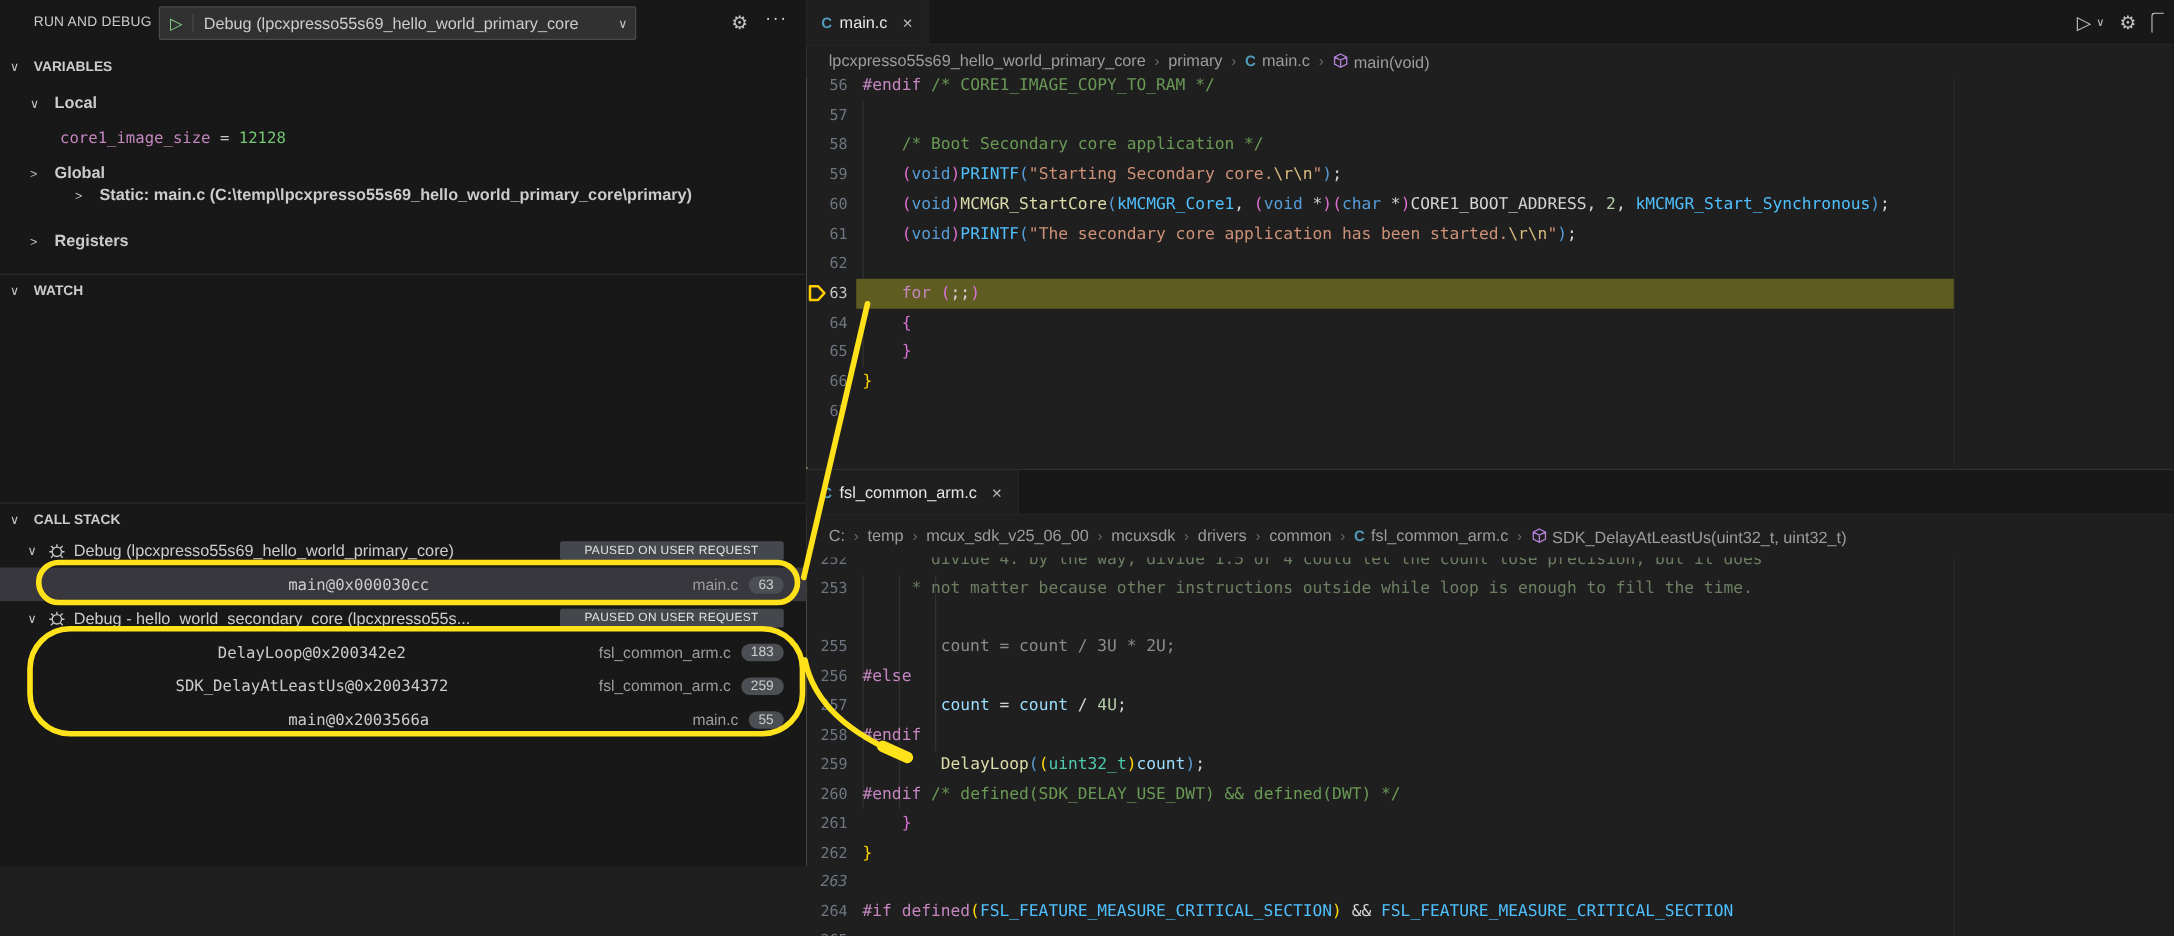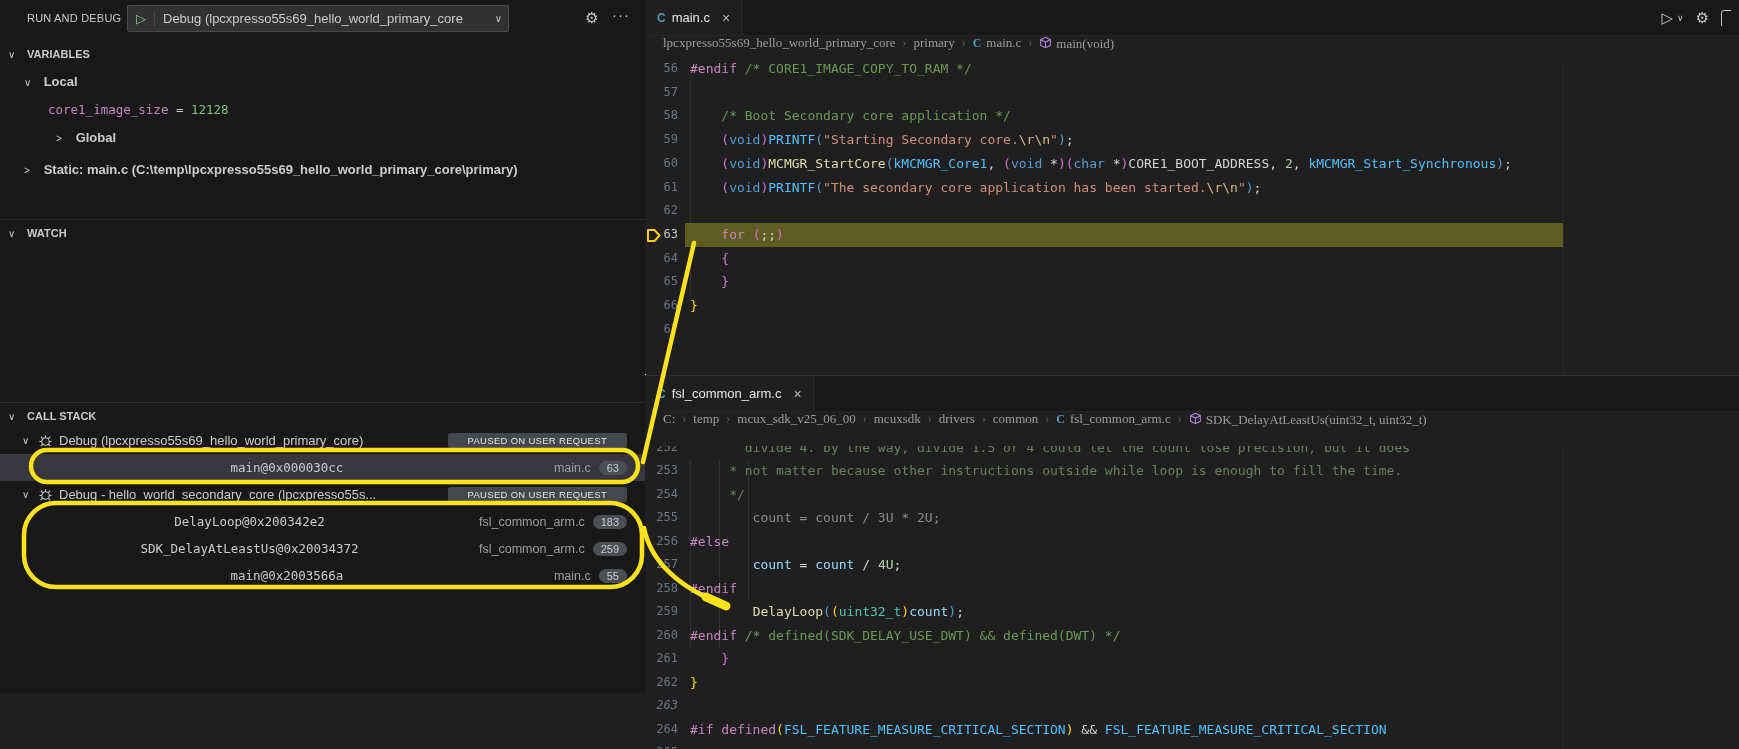--- a/index.html
+++ b/index.html
@@ -44,22 +44,22 @@
   .tab{position:absolute;left:0;top:0;height:35px;background:#1f1f1f;display:flex;align-items:center;
        padding:0 12px;border-right:1px solid #252525;cursor:pointer;}
   .tab .cicon{color:#519aba;font-weight:700;font-size:12px;margin-right:6px;font-family:"Liberation Sans",sans-serif;}
   .tab .tlbl{font-size:13px;color:#e7e7e7;white-space:nowrap;}
   .tab .tclose{margin-left:12px;color:#b9b9b9;font-size:14px;cursor:pointer;}
   .ed-actions{position:absolute;right:8px;top:0;height:35px;display:flex;align-items:center;gap:12px;z-index:7;color:#c5c5c5;}
   .ed-actions .act{font-size:15px;cursor:pointer;}
   .ed-actions .small{font-size:9px;margin-left:-8px;}
   .ed-actions .clipped{width:10px;height:16px;overflow:hidden;}
   .ed-actions .clipped span{display:block;width:16px;height:16px;border:1.5px solid #c5c5c5;border-radius:3px;}
-  .breadcrumb{position:absolute;left:0;width:100%;background:#1f1f1f;display:flex;
-      padding-left:18px;font-size:13px;color:#9d9d9d;z-index:5;white-space:nowrap;box-sizing:border-box;font-family:Liberation Serif, serif;}
+  .breadcrumb{position:absolute;left:0;width:100%;background:#1f1f1f;display:flex;align-items:center;
+      padding-left:18px;font-size:13px;color:#9d9d9d;z-index:5;white-space:nowrap;box-sizing:border-box;}
   #eg0 .breadcrumb{top:35px;height:27px;}
   #eg1 .breadcrumb{top:35px;height:35px;}
   .breadcrumb .bsep{color:#6a6a6a;margin:0 7px;font-size:12px;}
   .breadcrumb .bitem{cursor:pointer;}
   .breadcrumb .cicon{color:#519aba;font-weight:700;font-size:12px;margin-right:5px;}
   .breadcrumb .symicon{display:inline-block;margin-right:4px;transform:translateY(1px);}
   
   .code-area{position:absolute;left:0;top:0;width:100%;height:100%;}
   .cl{position:absolute;left:0;width:100%;font-family:"DejaVu Sans Mono",monospace;font-size:13px;}
   #eg0 .cl{height:23.7px;line-height:23.7px;}
@@ -102,27 +102,31 @@
     </div>
     <div class="sb-row" style="top:68px;">
       <span class="tw">∨</span>
       <span class="glbl">Local</span>
     </div>
     <div class="var-line" style="top:96px;">
       <span class="vname">core1_image_size</span>
       <span class="veq"> <span>=</span> </span>
       <span class="vval">12128</span>
     </div>
-    <div class="sb-row" style="top:124px;margin-left:32px;">
+    <div class="sb-row" style="top:124px;">
       <span class="tw">&gt;</span>
       <span class="glbl">Global</span>
     </div>
-    <div class="sb-row" style="top:156px;">
+    <div class="sb-row" style="top:142px;padding-left:36px;">
       <span class="tw">&gt;</span>
       <span class="glbl">Static: main.c (C:\temp\lpcxpresso55s69_hello_world_primary_core\primary)</span>
+    </div>
+    <div class="sb-row" style="top:179px;">
+      <span class="tw">&gt;</span>
+      <span class="glbl">Registers</span>
     </div>
 
     <div class="divider" style="top:219px;"></div>
     <div class="sec-head" style="top:221px;">
       <span class="tw">∨</span>
       <span>WATCH</span>
     </div>
 
     <div class="divider" style="top:402px;"></div>
     <div class="sec-head" style="top:404px;">
@@ -262,24 +266,20 @@
       <div class="guide" style="left:74px;top:84px;height:187px;"></div>
       <div class="guide" style="left:103px;top:84px;height:141px;"></div>
       <div class="ruler" style="top:70px;"></div>
     <div class="cl" style="top: 59.5px;">
           <span class="ln">252</span>
           <span class="lc"><span class="tk-cmd">       divide 4. by the way, divide 1.5 or 4 could let the count lose precision, but it does</span></span>
         </div>
         <div class="cl" style="top: 83px;">
           <span class="ln">253</span>
           <span class="lc"><span class="tk-cmd">     * not matter because other instructions outside while loop is enough to fill the time.</span></span>
-        </div>
-        <div class="cl" style="top: 106.5px;">
-          <span class="ln">254</span>
-          <span class="lc"><span class="tk-cmd">     */</span></span>
         </div>
         <div class="cl" style="top: 130px;">
           <span class="ln">255</span>
           <span class="lc"><span class="tk-gr">        count = count / 3U * 2U;</span></span>
         </div>
         <div class="cl" style="top: 153.5px;">
           <span class="ln">256</span>
           <span class="lc"><span class="tk-pp">#else</span></span>
         </div>
         <div class="cl" style="top: 177px;">

